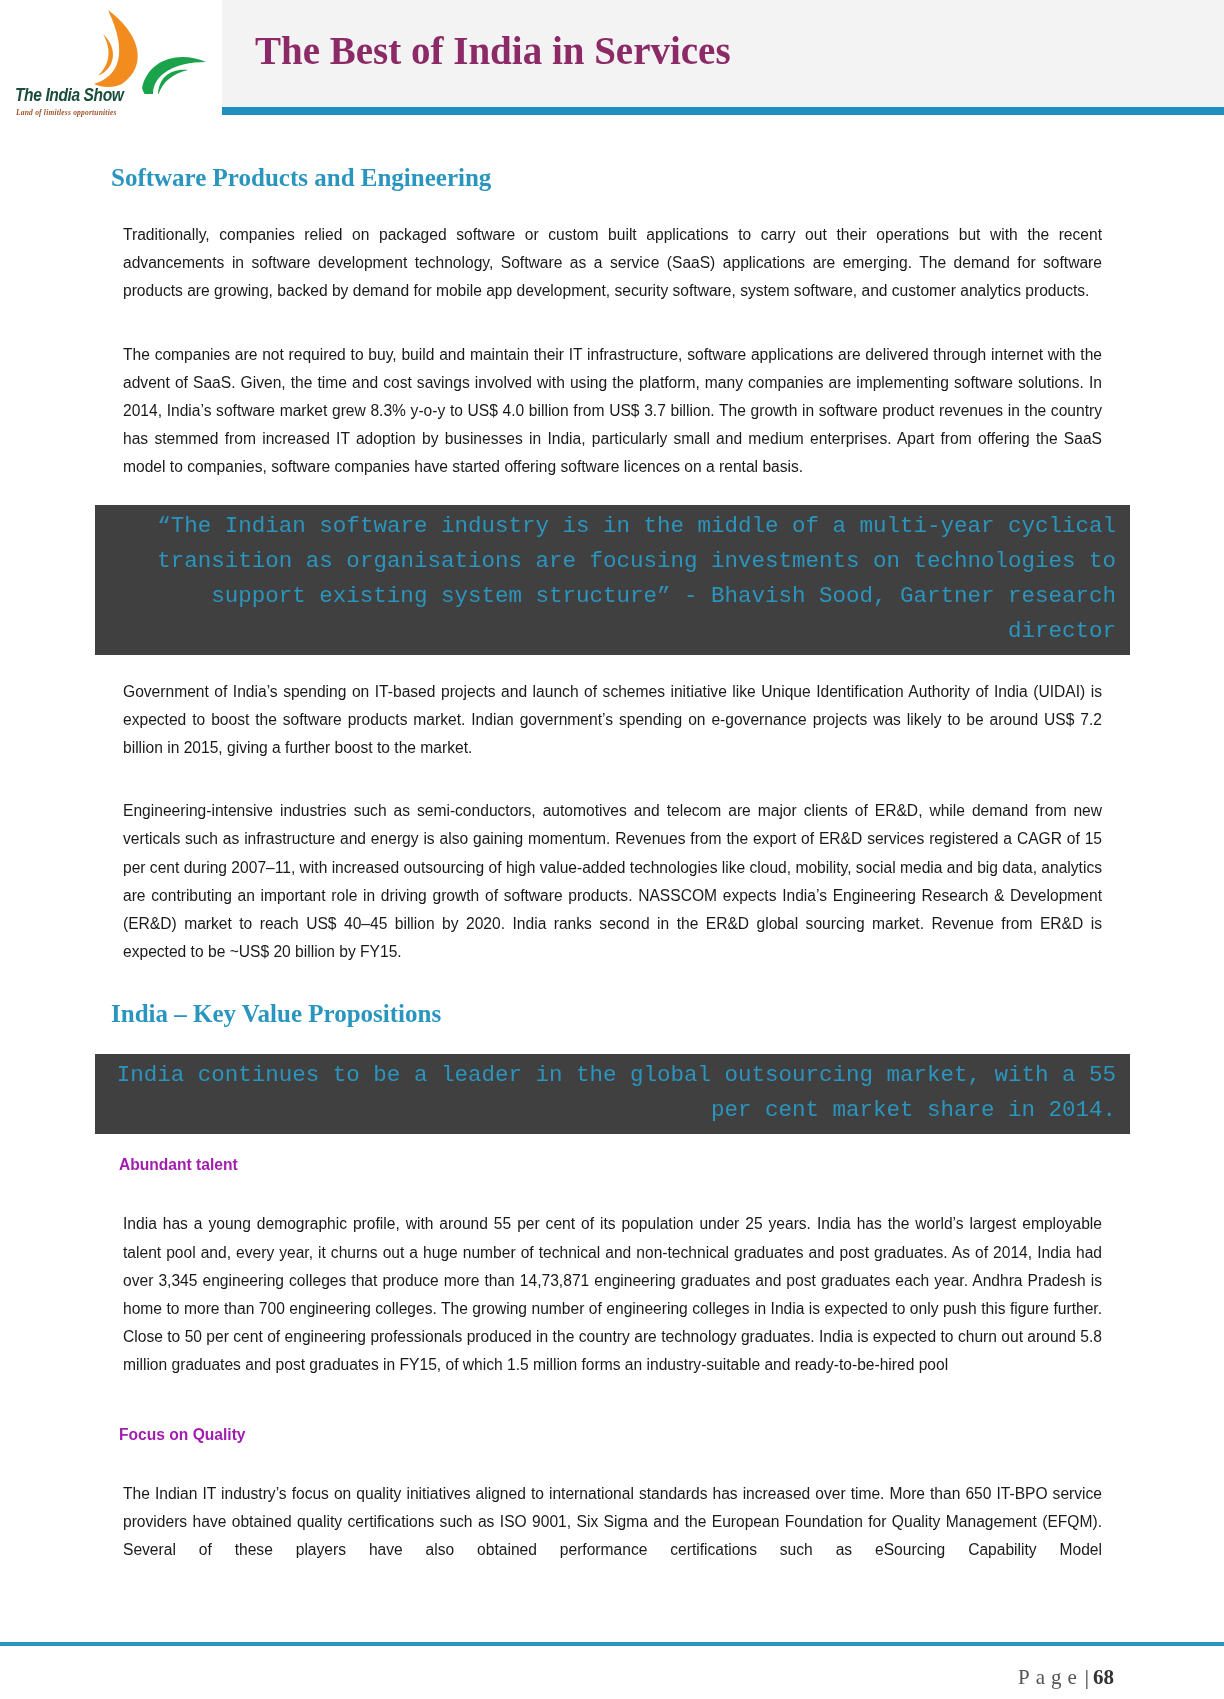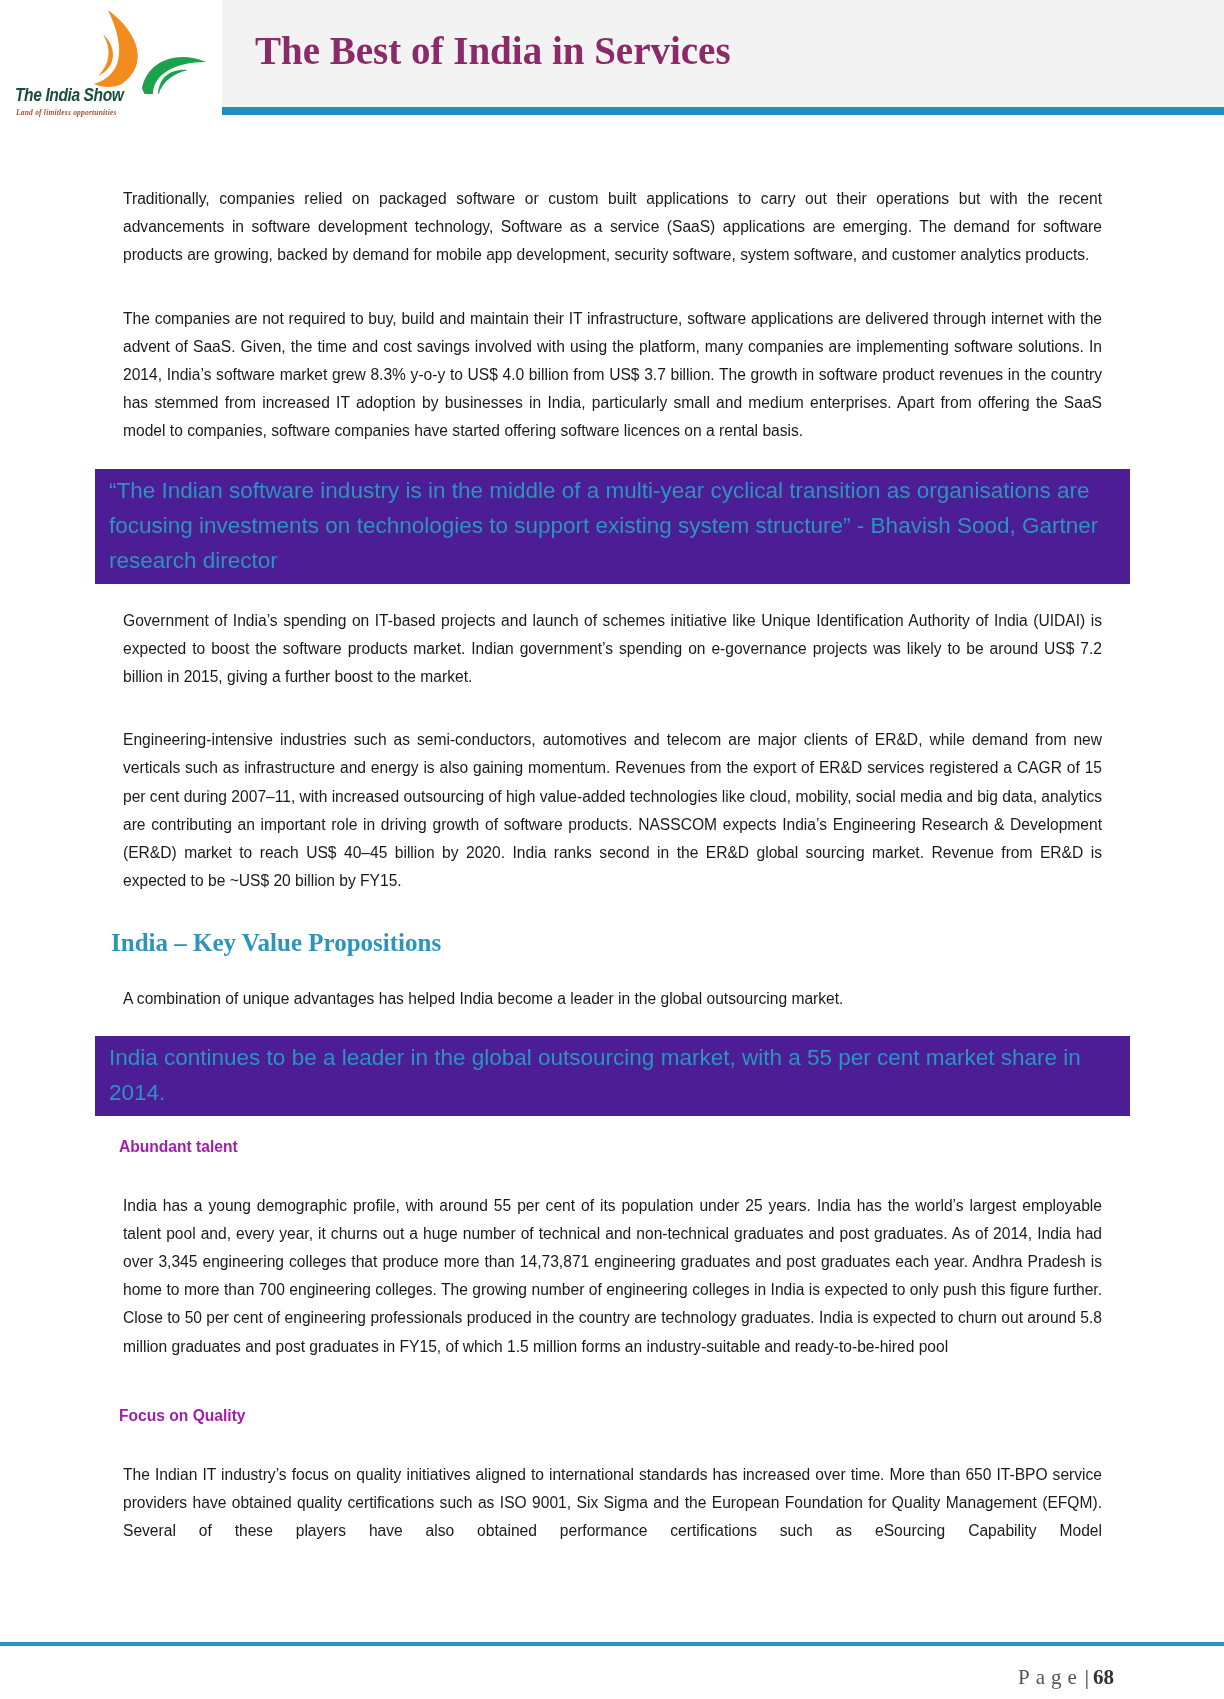--- a/index.html
+++ b/index.html
@@ -93,26 +93,26 @@
       font-family: "Liberation Sans", sans-serif;
       font-size: 15.6px;
       line-height: 28.2px;
       text-align: justify;
       color: #1a1a1a;
     }
     .callout {
       position: relative;
       margin-left: -16px;
       width: 1035px;
-      background: #4c1d95;
-      font-family: Liberation Sans, sans-serif;
+      background: #404040;
+      font-family: Liberation Mono, monospace;
       font-size: 22.5px;
       line-height: 35px;
       color: #2a95be;
-      text-align: left;
+      text-align: right;
       box-sizing: border-box;
       padding: 4px 14px 6px 14px;
     }
     .subhead {
       font-family: "Liberation Sans", sans-serif;
       font-weight: bold;
       font-size: 15.6px;
       color: #a21caf;
       margin: 8px;
       line-height: 22px;
@@ -155,37 +155,37 @@
   <div class="logo-name">The India Show</div>
   <div class="logo-tagline">Land of limitless opportunities</div>
 </div>
 
 <div class="header-panel"></div>
 <div class="header-bar"></div>
 <h1 class="header-title" style="margin:0;">The Best of India in Services</h1>
 
 <div class="content">
 
+  <h2 class="h2">Software Products and Engineering</h2>
   <div style="height:13px"></div>
   <p class="body">Traditionally, companies relied on packaged software or custom built applications to carry out their operations but with the recent advancements in software development technology, Software as a service (SaaS) applications are emerging. The demand for software products are growing, backed by demand for mobile app development, security software, system software, and customer analytics products.</p>
   <div style="height:11px"></div>
   <p class="body">The companies are not required to buy, build and maintain their IT infrastructure, software applications are delivered through internet with the advent of SaaS. Given, the time and cost savings involved with using the platform, many companies are implementing software solutions. In 2014, India’s software market grew 8.3% y-o-y to US$ 4.0 billion from US$ 3.7 billion. The growth in software product revenues in the country has stemmed from increased IT adoption by businesses in India, particularly small and medium enterprises. Apart from offering the SaaS model to companies, software companies have started offering software licences on a rental basis.</p>
   <div style="height:11px"></div>
 
   <div class="callout">“The Indian software industry is in the middle of a multi-year cyclical transition as organisations are focusing investments on technologies to support existing system structure” - Bhavish Sood, Gartner research director</div>
   <div style="height:11px"></div>
 
   <p class="body">Government of India’s spending on IT-based projects and launch of schemes initiative like Unique Identification Authority of India (UIDAI) is expected to boost the software products market. Indian government’s spending on e-governance projects was likely to be around US$ 7.2 billion in 2015, giving a further boost to the market.</p>
   <div style="height:11px"></div>
   <p class="body">Engineering-intensive industries such as semi-conductors, automotives and telecom are major clients of ER&amp;D, while demand from new verticals such as infrastructure and energy is also gaining momentum. Revenues from the export of ER&amp;D services registered a CAGR of 15 per cent during 2007–11, with increased outsourcing of high value-added technologies like cloud, mobility, social media and big data, analytics are contributing an important role in driving growth of software products. NASSCOM expects India’s Engineering Research &amp; Development (ER&amp;D) market to reach US$ 40–45 billion by 2020. India ranks second in the ER&amp;D global sourcing market. Revenue from ER&amp;D is expected to be ~US$ 20 billion by FY15.</p>
   <div style="height:18px"></div>
 
   <h2 class="h2">India – Key Value Propositions</h2>
   <div style="height:12px"></div>
-  <p class="body">A combination of unique advantages has helped India become a leader in the global outsourcing market.</p>
   <div style="height:10px"></div>
 
   <div class="callout">India continues to be a leader in the global outsourcing market, with a 55 per cent market share in 2014.</div>
   <div style="height:12px"></div>
 
   <div class="subhead">Abundant talent</div>
   <div style="height:14px"></div>
   <p class="body">India has a young demographic profile, with around 55 per cent of its population under 25 years. India has the world’s largest employable talent pool and, every year, it churns out a huge number of technical and non-technical graduates and post graduates. As of 2014, India had over 3,345 engineering colleges that produce more than 14,73,871 engineering graduates and post graduates each year. Andhra Pradesh is home to more than 700 engineering colleges. The growing number of engineering colleges in India is expected to only push this figure further. Close to 50 per cent of engineering professionals produced in the country are technology graduates. India is expected to churn out around 5.8 million graduates and post graduates in FY15, of which 1.5 million forms an industry-suitable and ready-to-be-hired pool</p>
   <div style="height:12px"></div>
 

